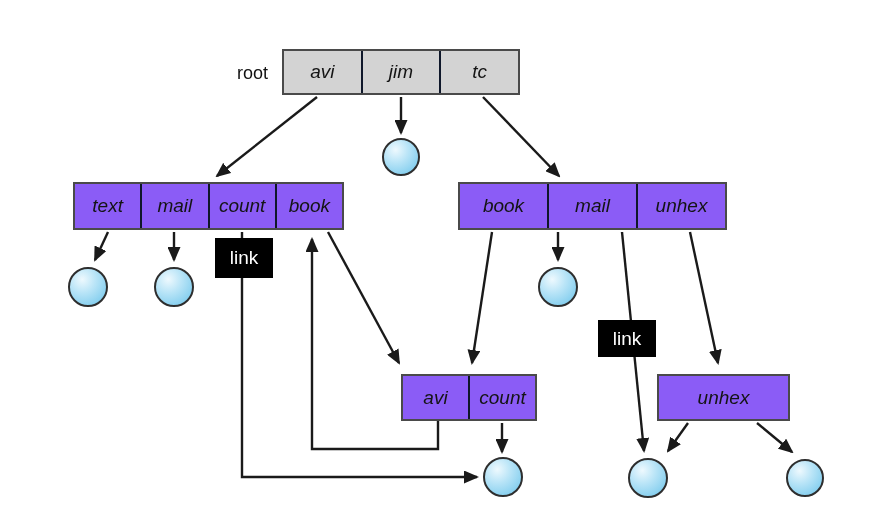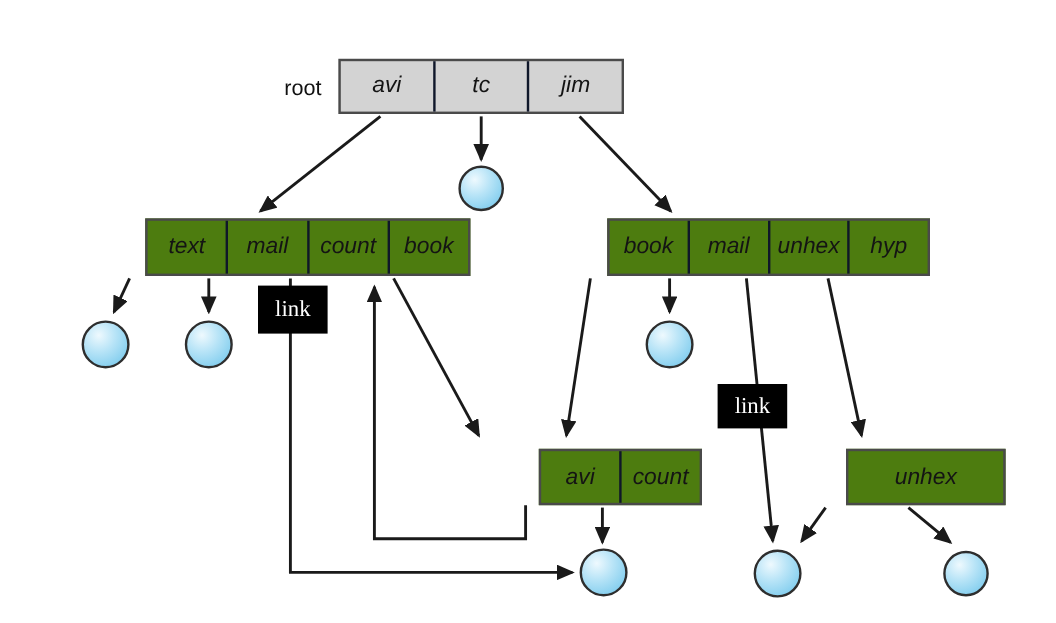--- a/index.html
+++ b/index.html
@@ -6,37 +6,36 @@
   .stage{
     position:relative;width:880px;height:519px;background:#ffffff;
     font-family:"Liberation Sans", sans-serif;overflow:hidden;
   }
   .layer{position:absolute;left:0;top:0;z-index:1;}
   .dirtable{
     position:absolute;display:flex;z-index:2;
     border:2px solid #4a4a4a;box-sizing:border-box;
   }
   .gray{background:#d3d3d3;}
-  .blue{background:#4d7c0f;margin-left:48px;}
+  .blue{background:#8b5cf6;}
   .cell{
     flex:1;display:flex;align-items:center;justify-content:center;
     font-style:italic;font-size:19px;color:#141414;
     border-right:2px solid #0f172a;box-sizing:border-box;
     white-space:nowrap;overflow:hidden;
   }
   .cell:last-child{border-right:none;}
   .rootlabel{
     position:absolute;z-index:2;font-size:18px;color:#111;
     text-align:right;
   }
   .linkbox{
     position:absolute;z-index:3;background:#000;color:#fff;
     display:flex;align-items:center;justify-content:center;
     font-size:19px;
-    font-family:Liberation Serif, serif;
   }
   .arrow{fill:none;stroke:#1a1a1a;stroke-width:2.4;stroke-linejoin:miter;}
   .ball{stroke:#2e2e2e;stroke-width:2;}
 </style>
 </head>
 <body>
 
 <div class="stage">
 
   <svg class="layer" width="880" height="519" viewBox="0 0 880 519">
@@ -73,36 +72,35 @@
     <circle class="ball" cx="558" cy="287" r="19" fill="url(#ball)"></circle>
     <circle class="ball" cx="503" cy="477" r="19" fill="url(#ball)"></circle>
     <circle class="ball" cx="648" cy="478" r="19" fill="url(#ball)"></circle>
     <circle class="ball" cx="805" cy="478" r="18" fill="url(#ball)"></circle>
   </svg>
 
   <div class="rootlabel" style="left:200px;top:60px;width:68px;height:26px;line-height:26px;">root</div>
 
   <div class="dirtable gray" style="left:282px;top:49px;width:238px;height:46px;">
     <div class="cell">avi</div>
+    <div class="cell">jim</div>
     <div class="cell">tc</div>
-    <div class="cell">jim</div>
   </div>
 
   <div class="dirtable blue" style="left:73px;top:182px;width:271px;height:48px;">
     <div class="cell">text</div>
     <div class="cell">mail</div>
     <div class="cell">count</div>
     <div class="cell">book</div>
   </div>
 
   <div class="dirtable blue" style="left:458px;top:182px;width:269px;height:48px;">
     <div class="cell">book</div>
     <div class="cell">mail</div>
     <div class="cell">unhex</div>
-    <div class="cell">hyp</div>
   </div>
 
   <div class="dirtable blue" style="left:401px;top:374px;width:136px;height:47px;">
     <div class="cell">avi</div>
     <div class="cell">count</div>
   </div>
 
   <div class="dirtable blue" style="left:657px;top:374px;width:133px;height:47px;">
     <div class="cell">unhex</div>
   </div>

